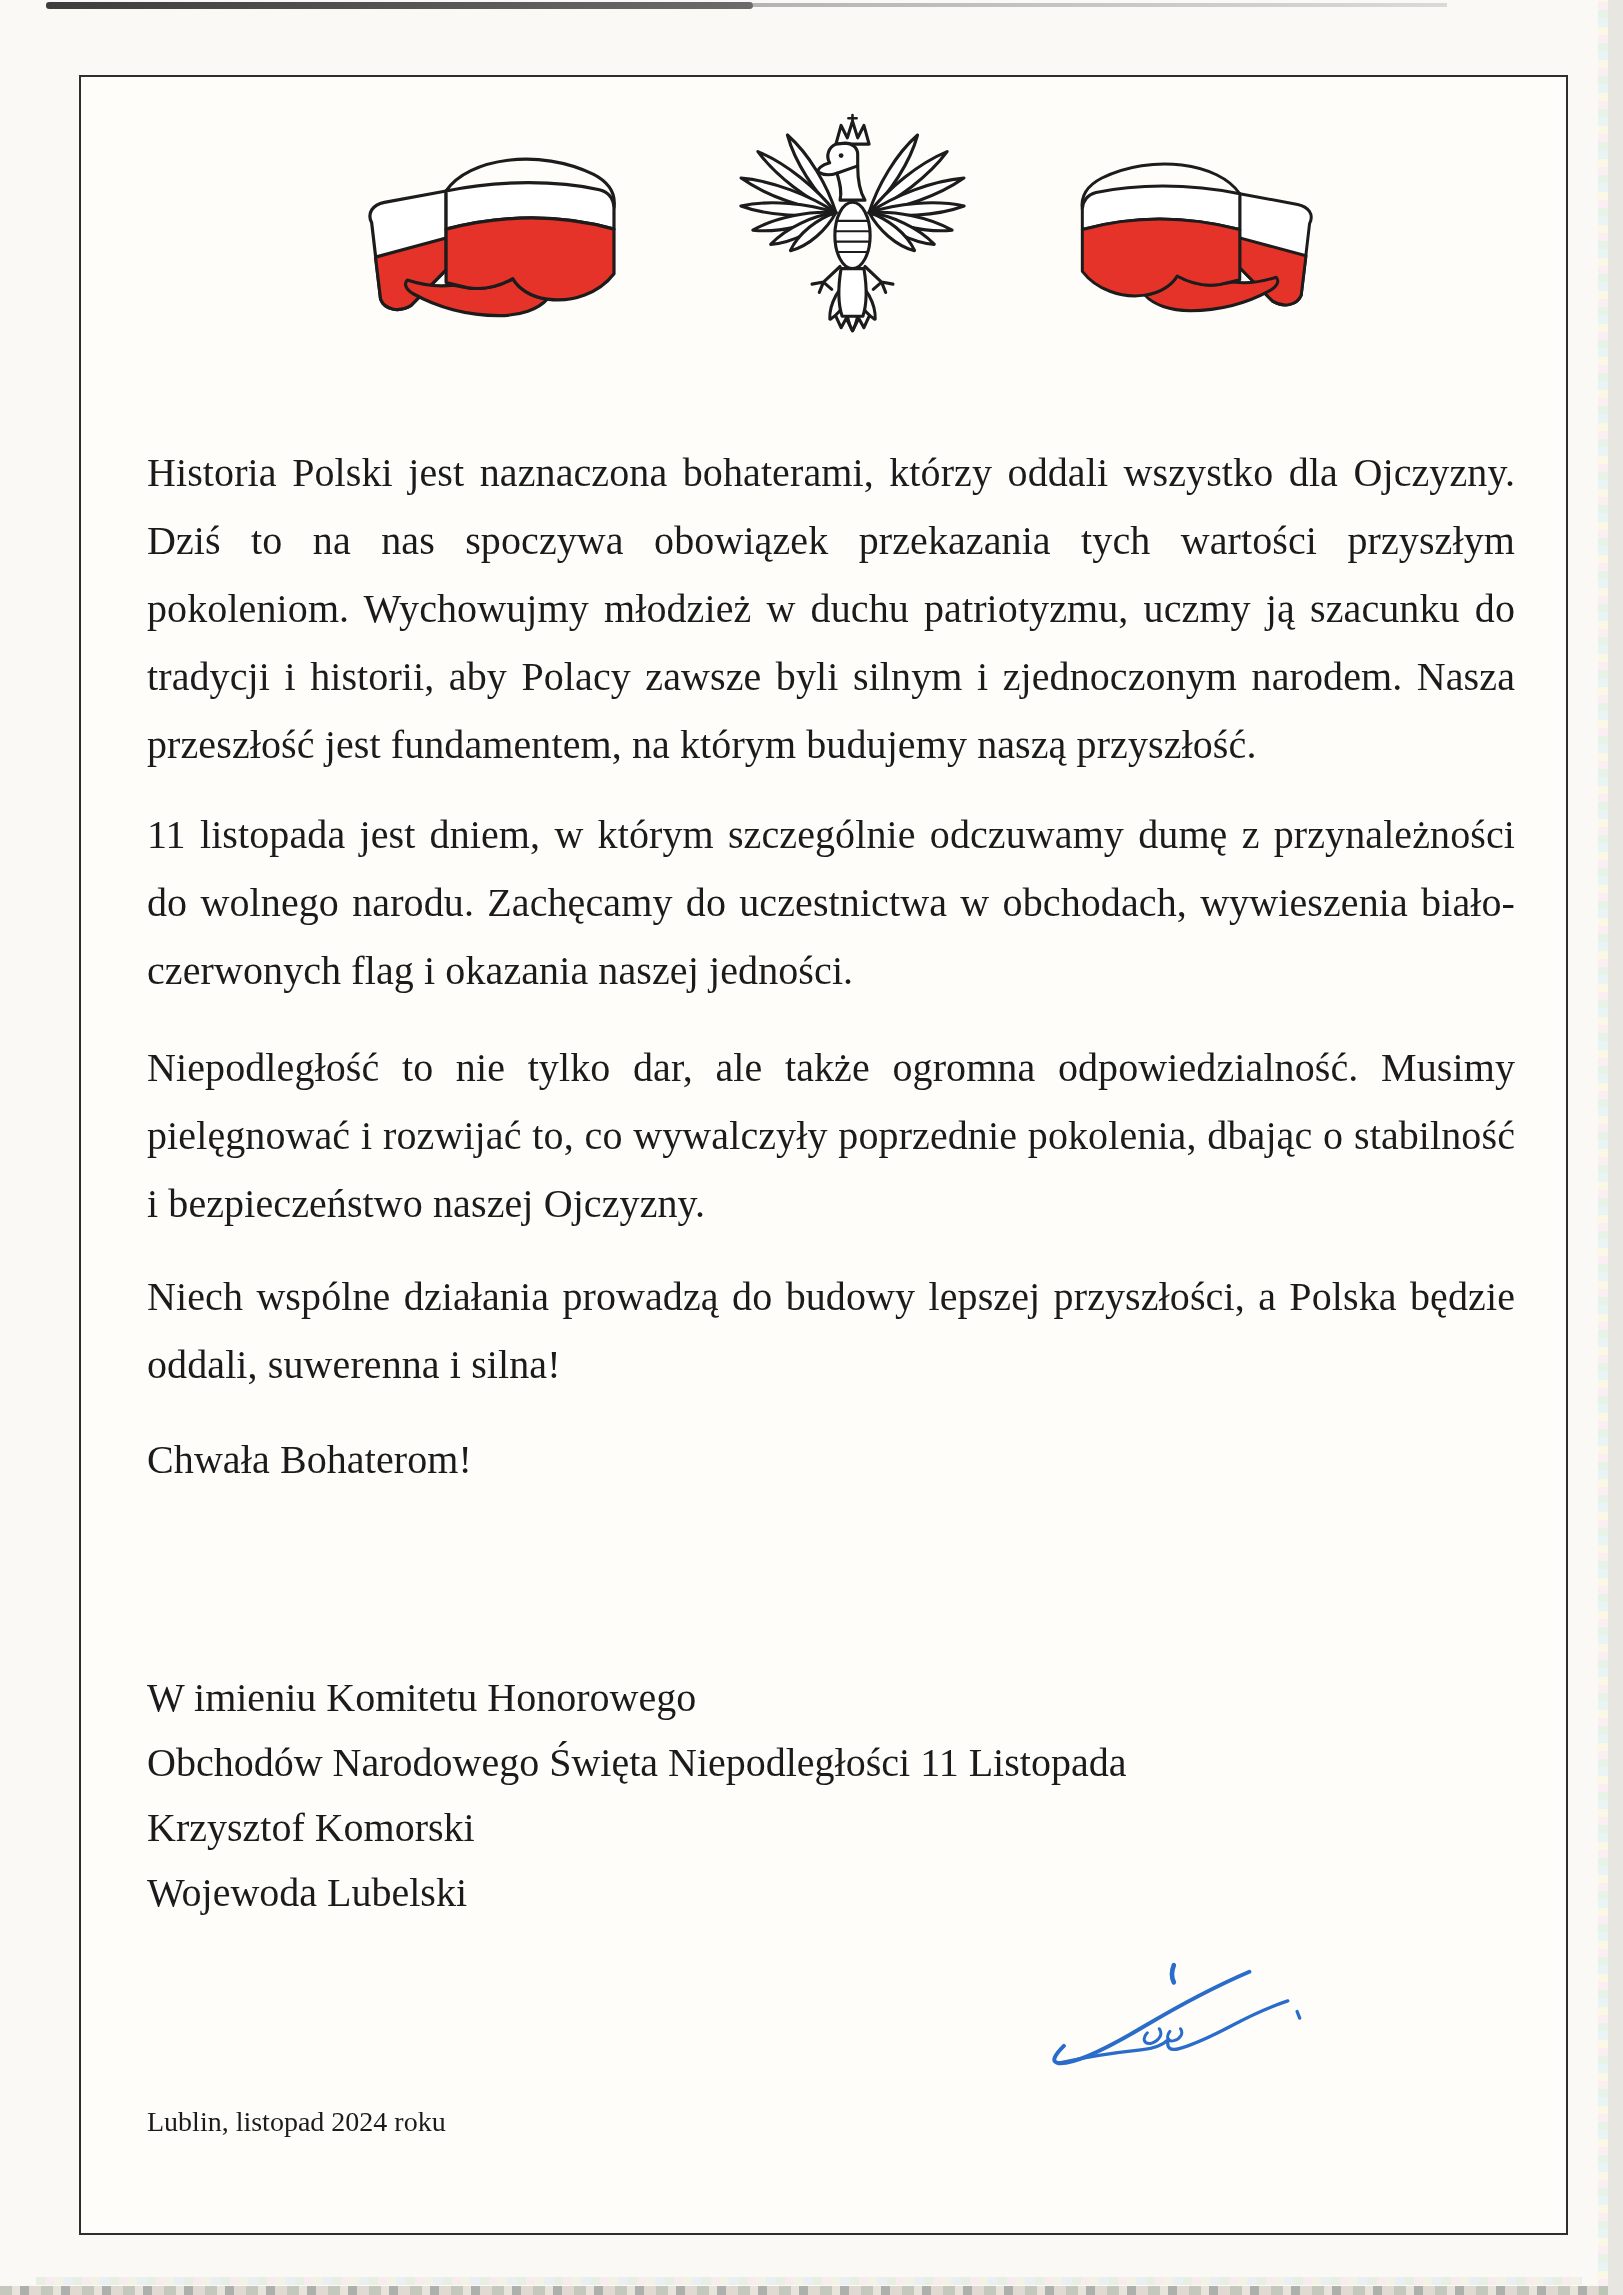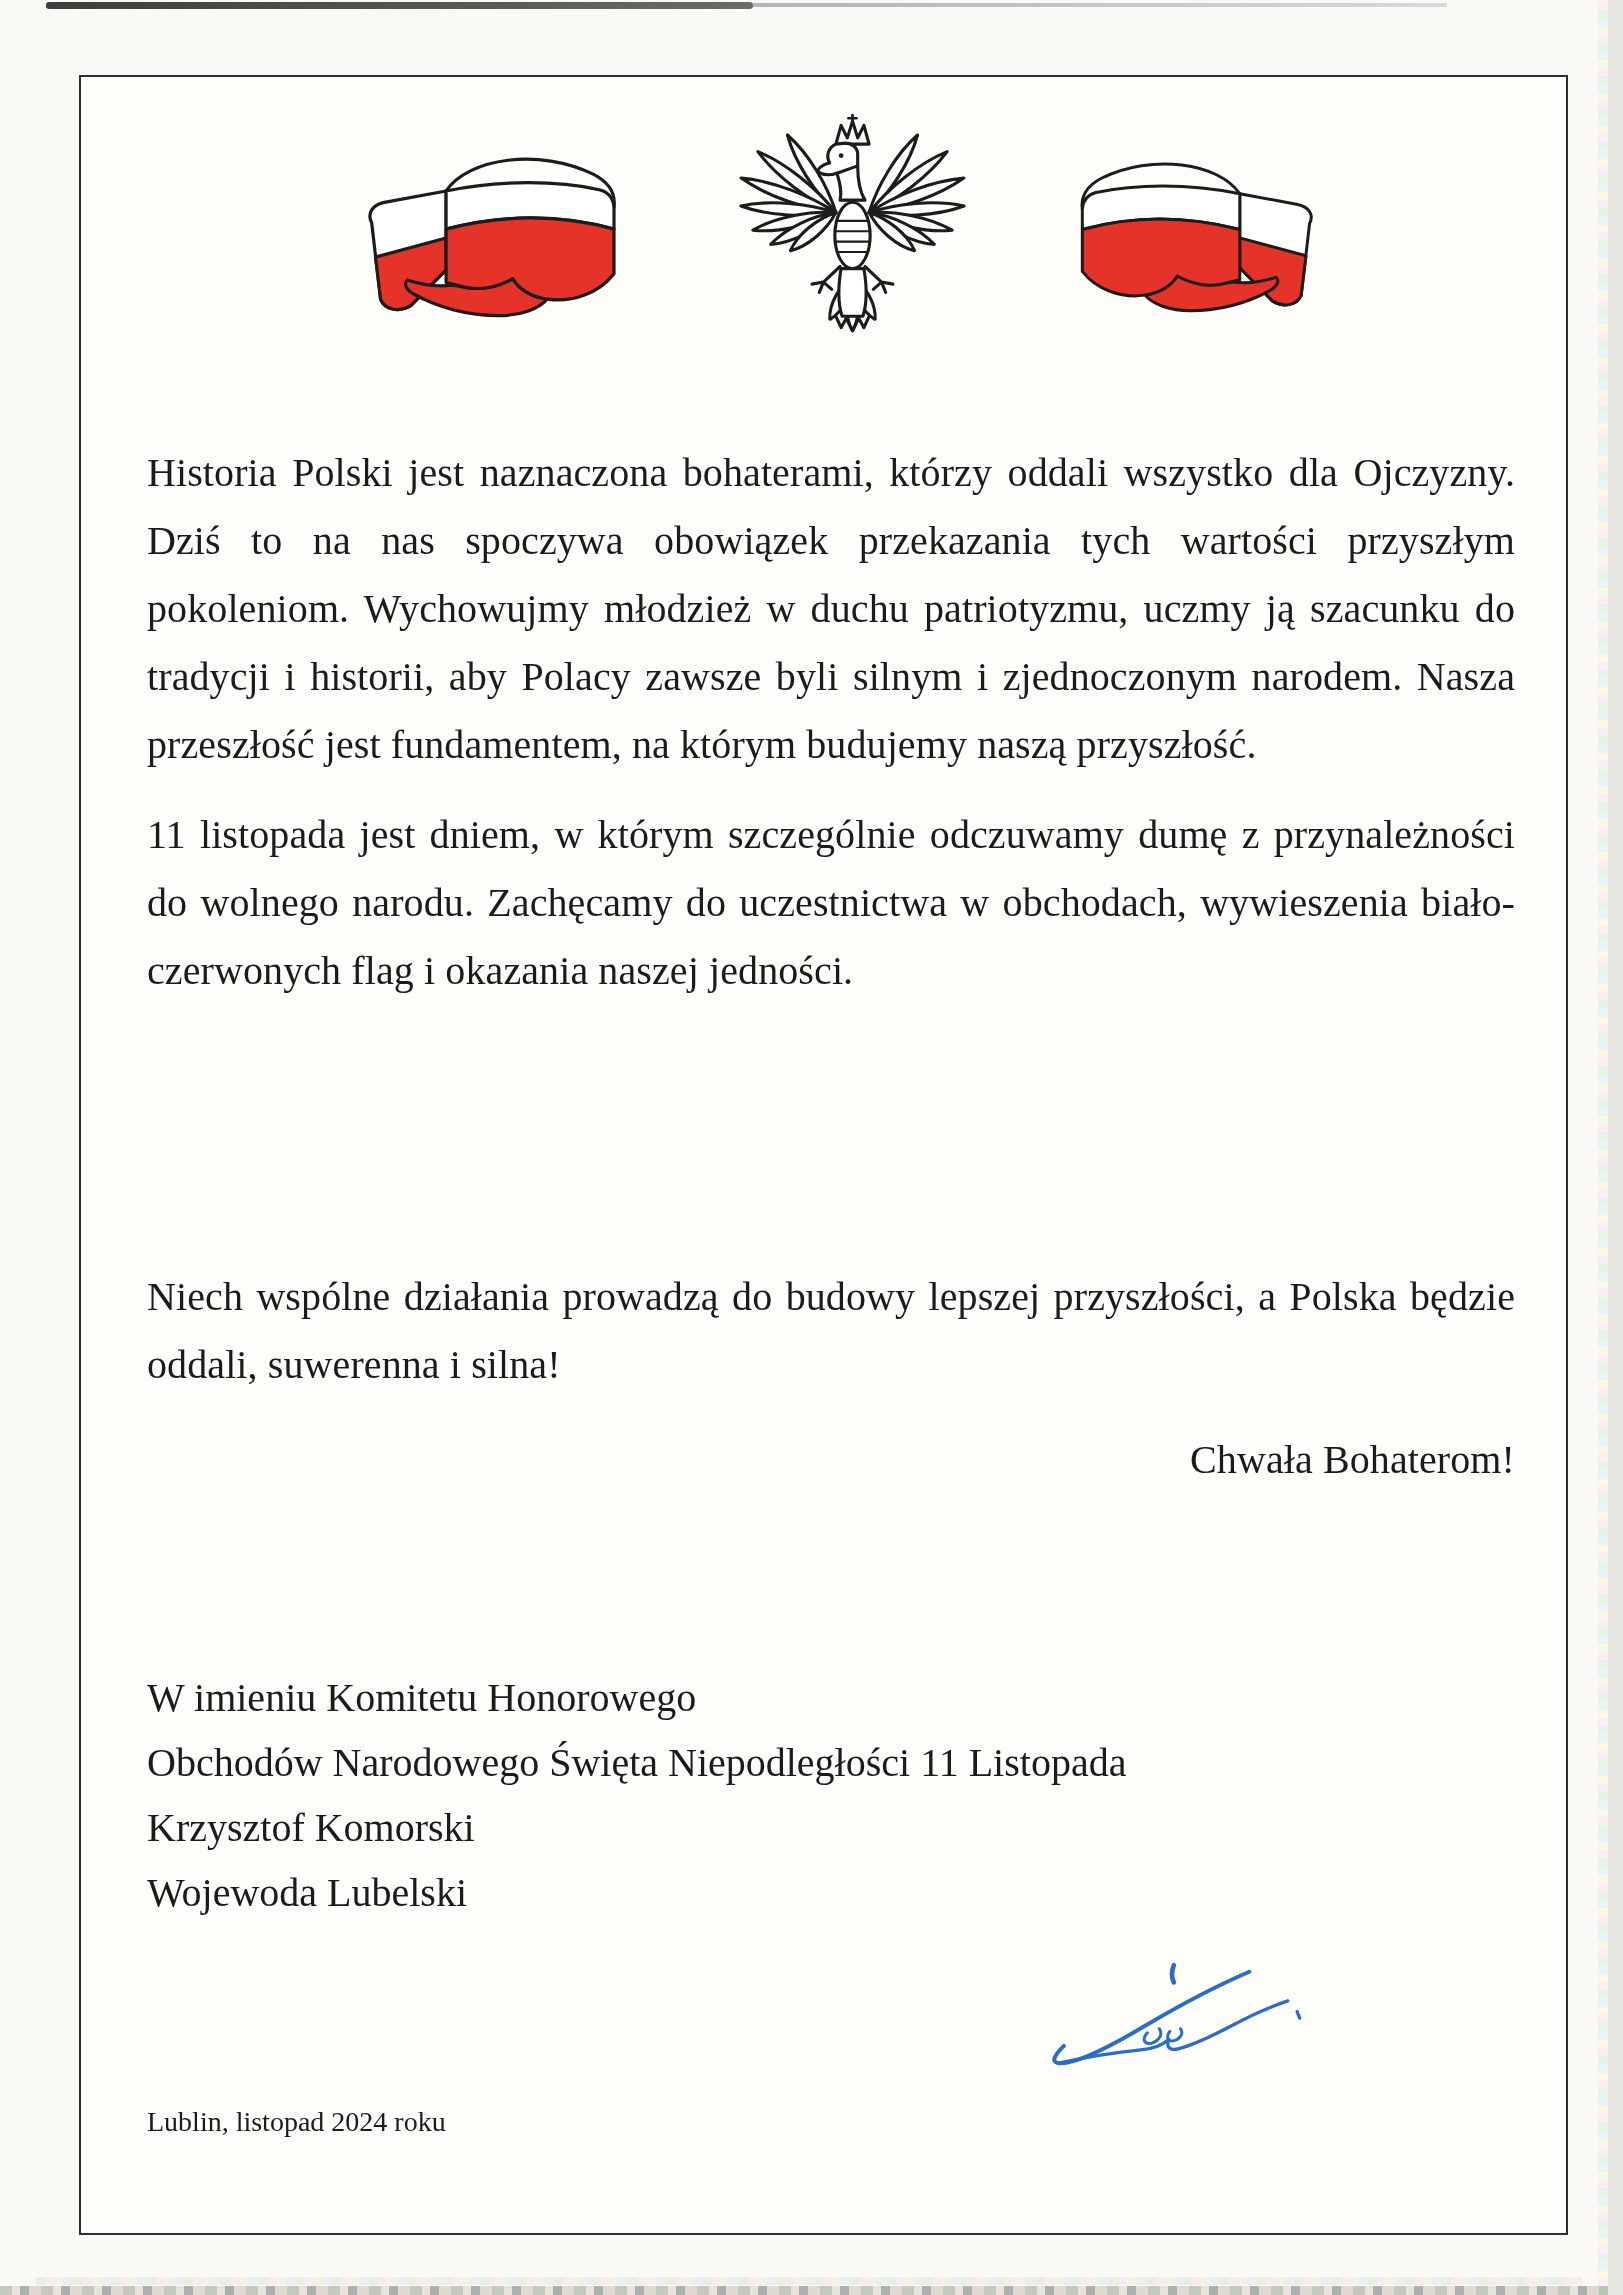--- a/index.html
+++ b/index.html
@@ -28,21 +28,21 @@
        #98a08e 0 11.8px, #d8d2c6 11.8px 20px, #6d7570 20px 29px, #c9c0b4 29px 41px); }
   .frame {
     position:absolute; left:79px; top:75px; width:1489px; height:2160px;
     border:2.6px solid var(--frame,#2e2e2e); background:#fefdfa;
   }
   svg.abs { position:absolute; }
   .para {
     position:absolute; left:147px; width:1368px;
     font-size:40px; line-height:68px; text-align:justify; letter-spacing:0.1px;
   }
-  .single { text-align:right; }
+  .single { text-align:left; }
   .sig-block {
     position:absolute; left:147px; width:1368px; text-align:left;
     font-size:40px; line-height:65px;
   }
   .dateline { position:absolute; left:147px; top:2105px; font-size:28px; line-height:1.2; }
 </style>
 </head>
 <body>
 
 <div class="page">
@@ -118,20 +118,21 @@
       <path d="M46,116 C38,100 48,88 66,84 L163,66 L163,190 L108,246 C88,258 66,252 60,236 Z" style="fill:var(--flag-white)"></path>
       <path d="M52,170 L163,140 L163,190 L108,246 C88,258 66,252 60,236 Z" style="fill:var(--flag-red)"></path>
       <path d="M163,66 C250,48 340,50 404,64 C420,68 426,78 427,92 L427,126 C340,102 248,104 163,126 Z" style="fill:var(--flag-white)"></path>
       <path d="M268,204 C276,218 294,232 322,236 C308,252 280,262 246,262 C196,262 148,248 112,228 C100,221 96,212 102,206 C126,214 152,217 174,214 L196,218 C220,222 246,216 268,204 Z" style="fill:var(--flag-red)"></path>
       <path d="M163,126 C248,104 340,102 427,126 L427,196 C404,226 362,242 322,236 C294,232 276,218 268,204 C246,216 220,222 196,218 L163,210 Z" style="fill:var(--flag-red)"></path>
     </g>
   </svg>
 
   <p class="para" style="top:439px">Historia Polski jest naznaczona bohaterami, którzy oddali wszystko dla Ojczyzny. Dziś to na nas spoczywa obowiązek przekazania tych wartości przyszłym pokoleniom. Wychowujmy młodzież w duchu patriotyzmu, uczmy ją szacunku do tradycji i historii, aby Polacy zawsze byli silnym i zjednoczonym narodem. Nasza przeszłość jest fundamentem, na którym budujemy naszą przyszłość.</p>
   <p class="para" style="top:801px">11 listopada jest dniem, w którym szczególnie odczuwamy dumę z przynależności do wolnego narodu. Zachęcamy do uczestnictwa w obchodach, wywieszenia biało-czerwonych flag i okazania naszej jedności.</p>
+  <p class="para" style="top:1034px">Niepodległość to nie tylko dar, ale także ogromna odpowiedzialność. Musimy pielęgnować i rozwijać to, co wywalczyły poprzednie pokolenia, dbając o stabilność i bezpieczeństwo naszej Ojczyzny.</p>
   <p class="para" style="top:1263px">Niech wspólne działania prowadzą do budowy lepszej przyszłości, a Polska będzie oddali, suwerenna i silna!</p>
 
   <p class="para single" style="top:1426px">Chwała Bohaterom!</p>
 
   <div class="sig-block" style="top:1665px">
     <div>W imieniu Komitetu Honorowego</div>
     <div>Obchodów Narodowego Święta Niepodległości 11 Listopada</div>
     <div>Krzysztof Komorski</div>
     <div>Wojewoda Lubelski</div>
   </div>

